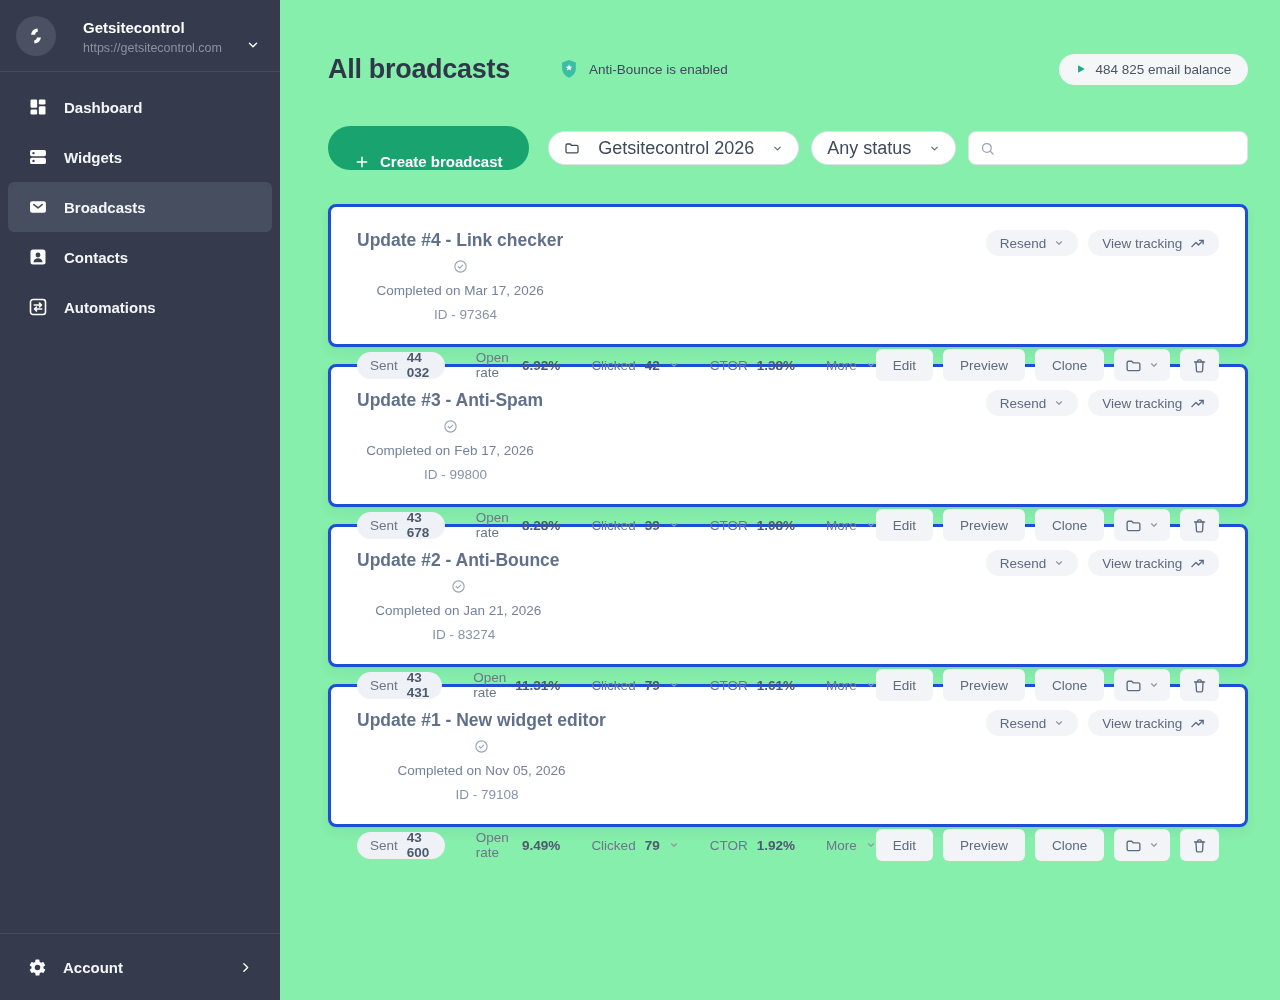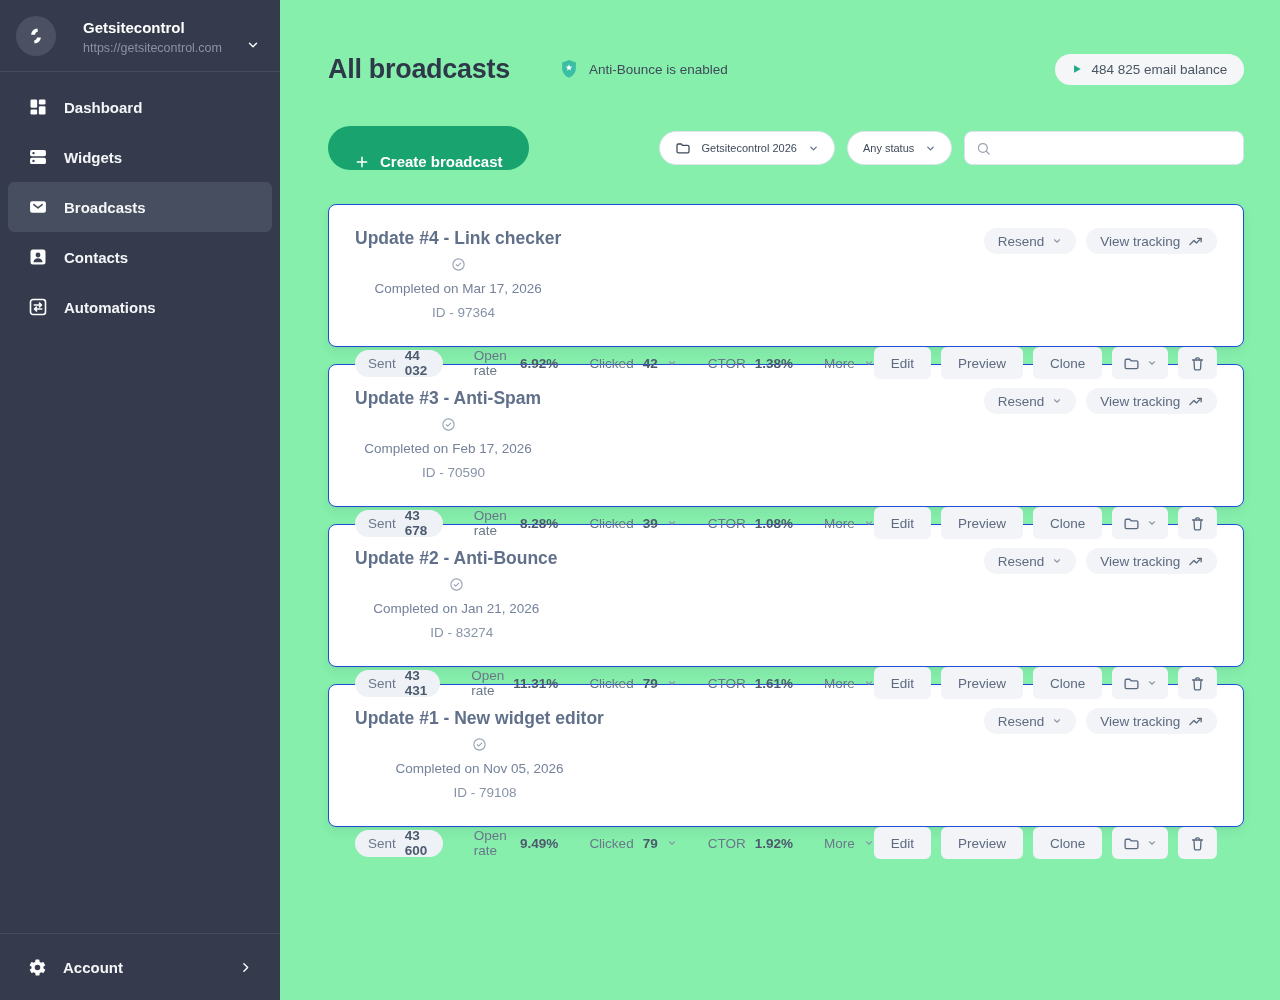--- a/index.html
+++ b/index.html
@@ -65,39 +65,39 @@
 
   .toolbar { display:flex; align-items:center; margin-top:40px; }
   .create-btn {
     display:flex; align-items:flex-end; gap:10px;
     background:#18a36f; color:#fff; border:none; cursor:pointer;
     height:44px; padding:0 26px; border-radius:22px;
     font-family:inherit; font-size:15px; font-weight:bold;
   }
   .filters { margin-left:auto; display:flex; align-items:center; gap:12px; }
   .filter-pill {
-    display:flex; align-items:center; gap:11px;
+    display:flex; align-items:center; gap:18px;
     border:1px solid #dde2ea; border-radius:17px; background:#fff;
     height:34px; padding:0 15px; font-family:inherit;
-    font-size:11px; color:#3f4a5a; cursor:pointer;
+    font-size:18px; color:#3f4a5a; cursor:pointer;
   }
   .search-box {
     display:flex; align-items:center; gap:8px;
     width:280px; height:34px; border:1px solid #dde2ea; border-radius:8px;
     padding:0 11px; background:#fff;
   }
   .search-box input {
     border:none; outline:none; flex:1; font-family:inherit;
     font-size:13.5px; color:#3f4a5a; background:transparent;
   }
 
   
   .card-list { margin-top:34px; }
   .card {
-    border:1px solid #1d4ed8; border-radius:8px; background:#fff;
+    border:3px solid #1d4ed8; border-radius:8px; background:#fff;
     box-shadow:0 1px 2px rgba(20,30,55,0.05), 0 5px 12px rgba(20,30,55,0.06);
     padding:23px 26px 20px 26px; margin-bottom:17px;
     height:143px;
   }
   .card-top { display:flex; align-items:flex-start; }
   .card-title {
     font-size:17.5px; font-weight:bold; color:#60708a; cursor:pointer;
   }
   .card-meta { display:flex; align-items:center; gap:9px; margin-top:8px;flex-direction:column; }
   .meta-status { font-size:13.5px; color:#75829a; }
@@ -351,21 +351,21 @@
   <article class="card">
     <div class="card-top">
       <div>
         <h2 class="card-title">Update #3 - Anti-Spam</h2>
         <div class="card-meta">
           <svg width="15" height="15" viewBox="0 0 24 24" fill="none" stroke="#9aa5b5" stroke-width="1.8" stroke-linecap="round" stroke-linejoin="round">
                 <circle cx="12" cy="12" r="9"></circle>
                 <path d="M8.4 12.3 l2.3 2.3 4.8-4.8"></path>
               </svg>
           <span class="meta-status">Completed on Feb 17, 2026</span>
-          <span class="meta-id">ID - 70590</span>
+          <span class="meta-id">ID - 99800</span>
         </div>
       </div>
       <div class="top-actions">
         <button class="pill-btn">
           <span>Resend</span>
           <svg width="10" height="10" viewBox="0 0 24 24" fill="none" stroke="#8b97a9" stroke-width="2.6" stroke-linecap="round" stroke-linejoin="round">
                 <polyline points="6,9 12,15 18,9"></polyline>
               </svg>
         </button>
         <button class="pill-btn">

